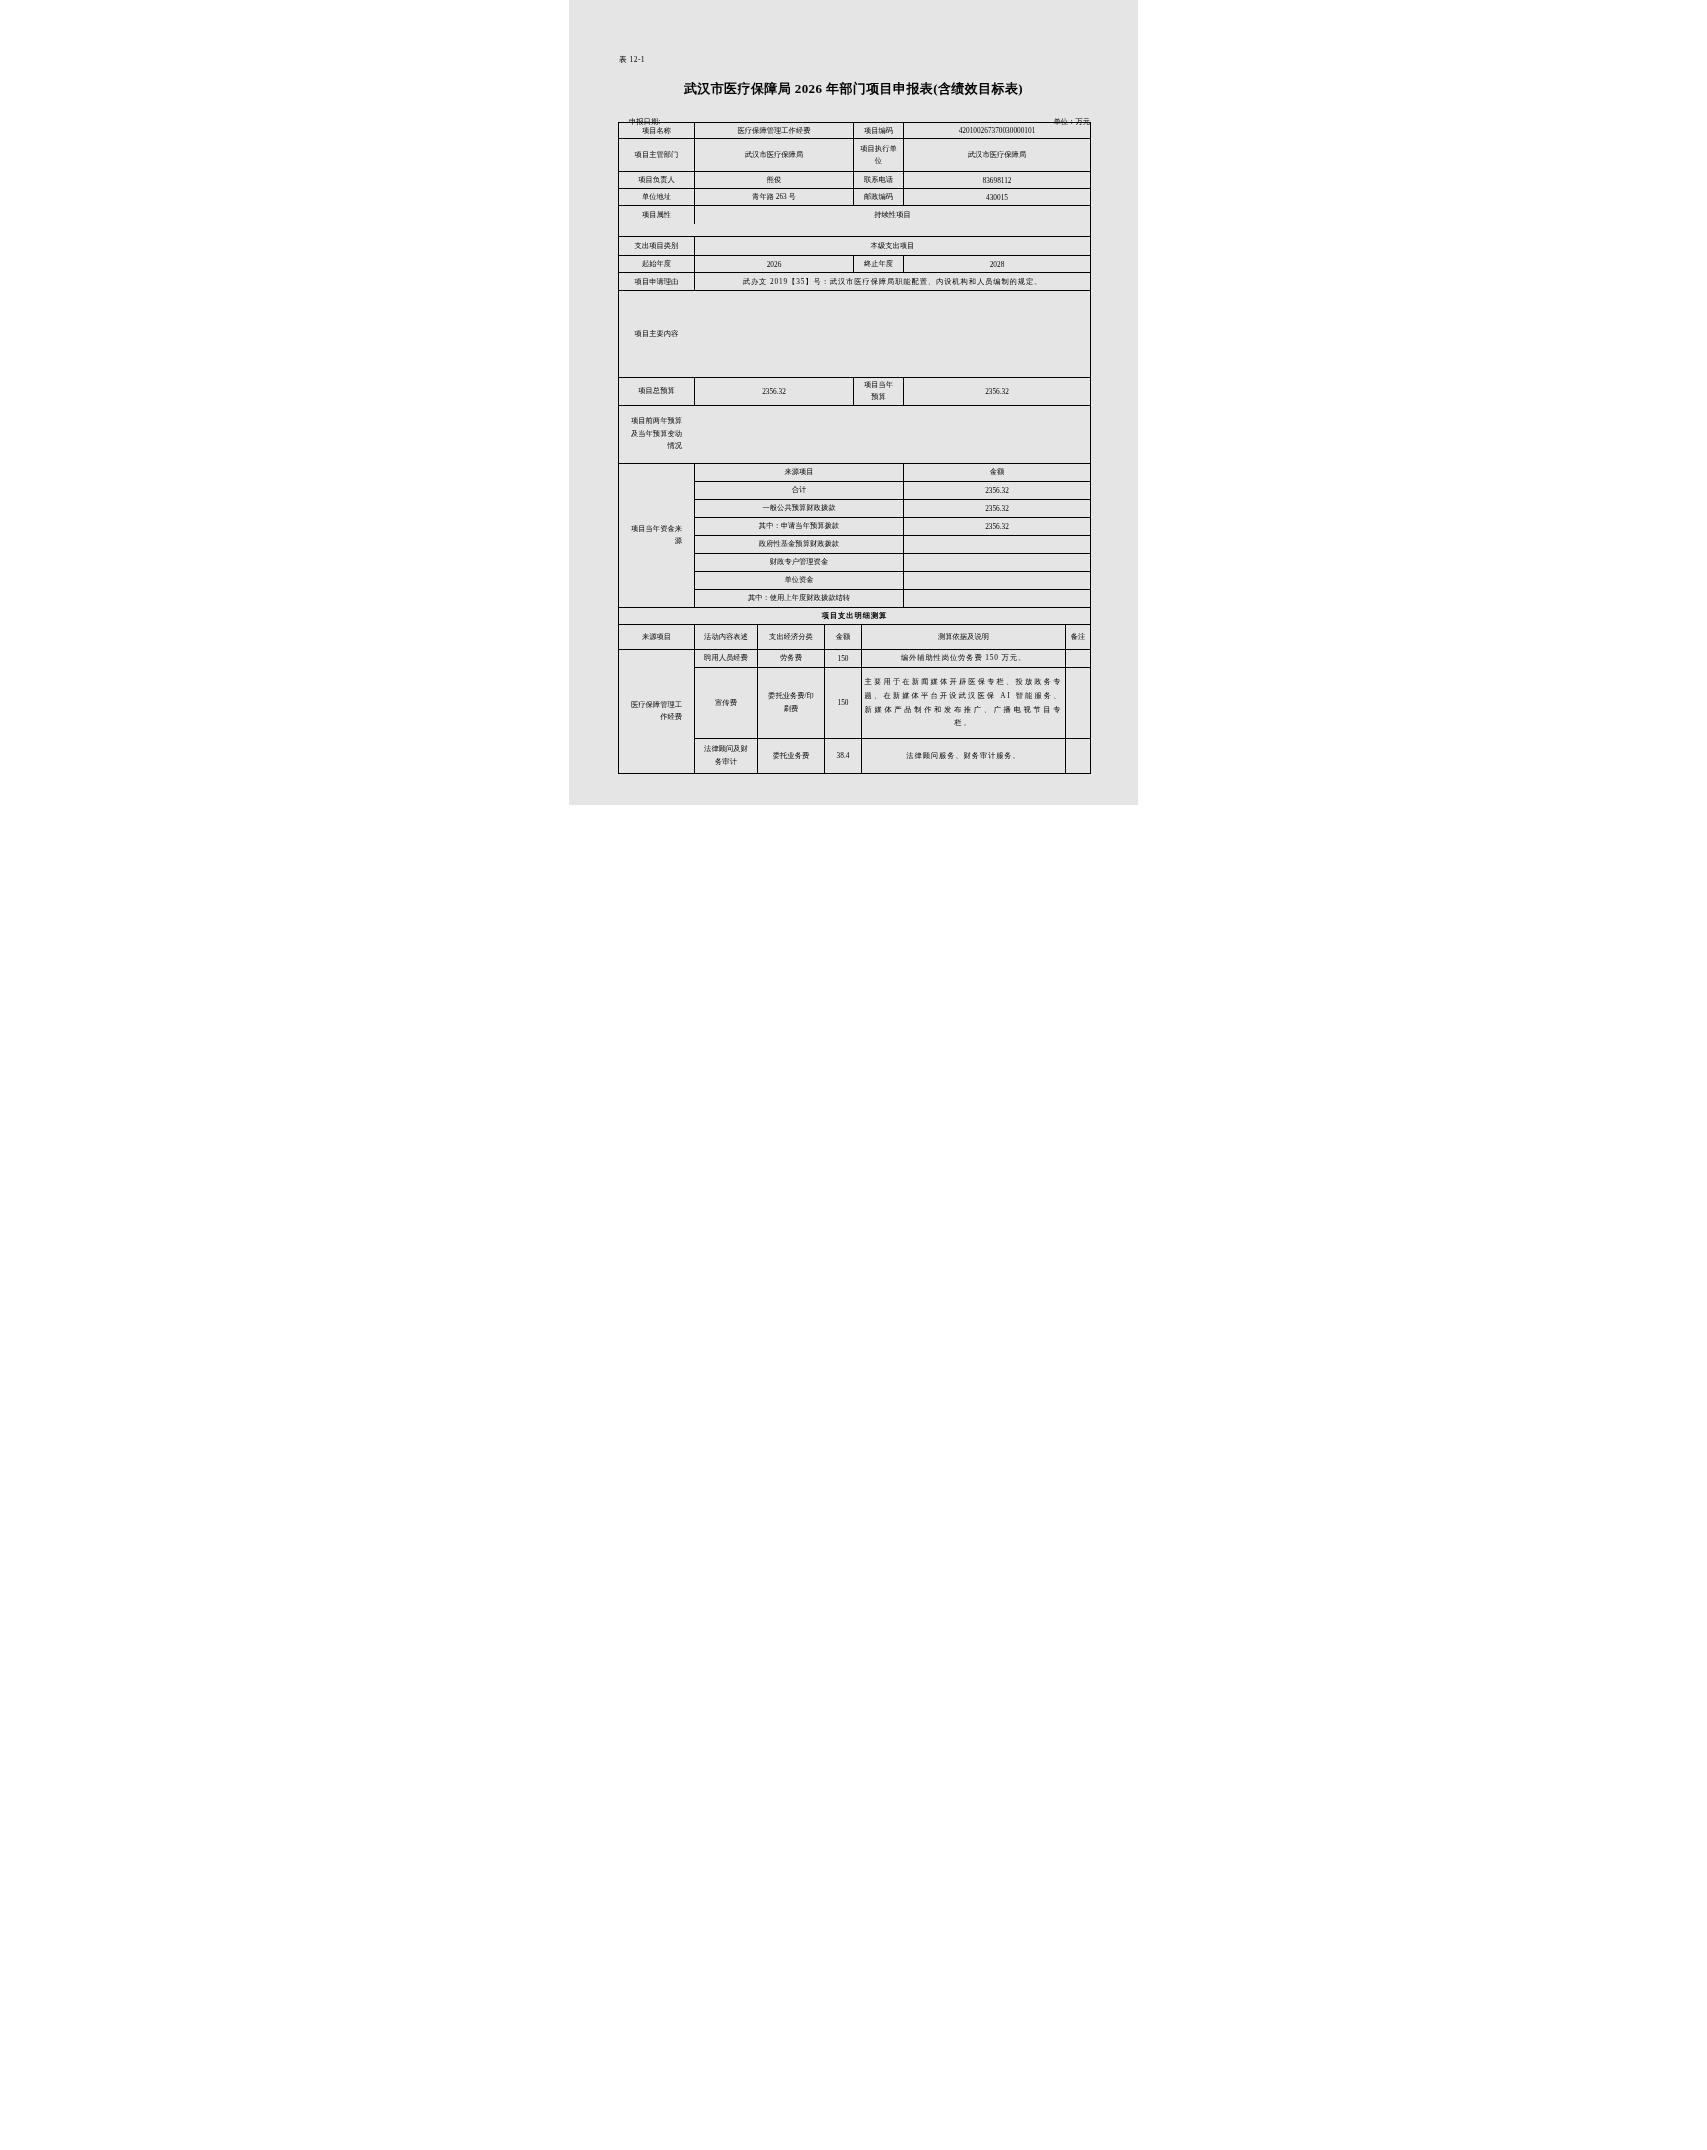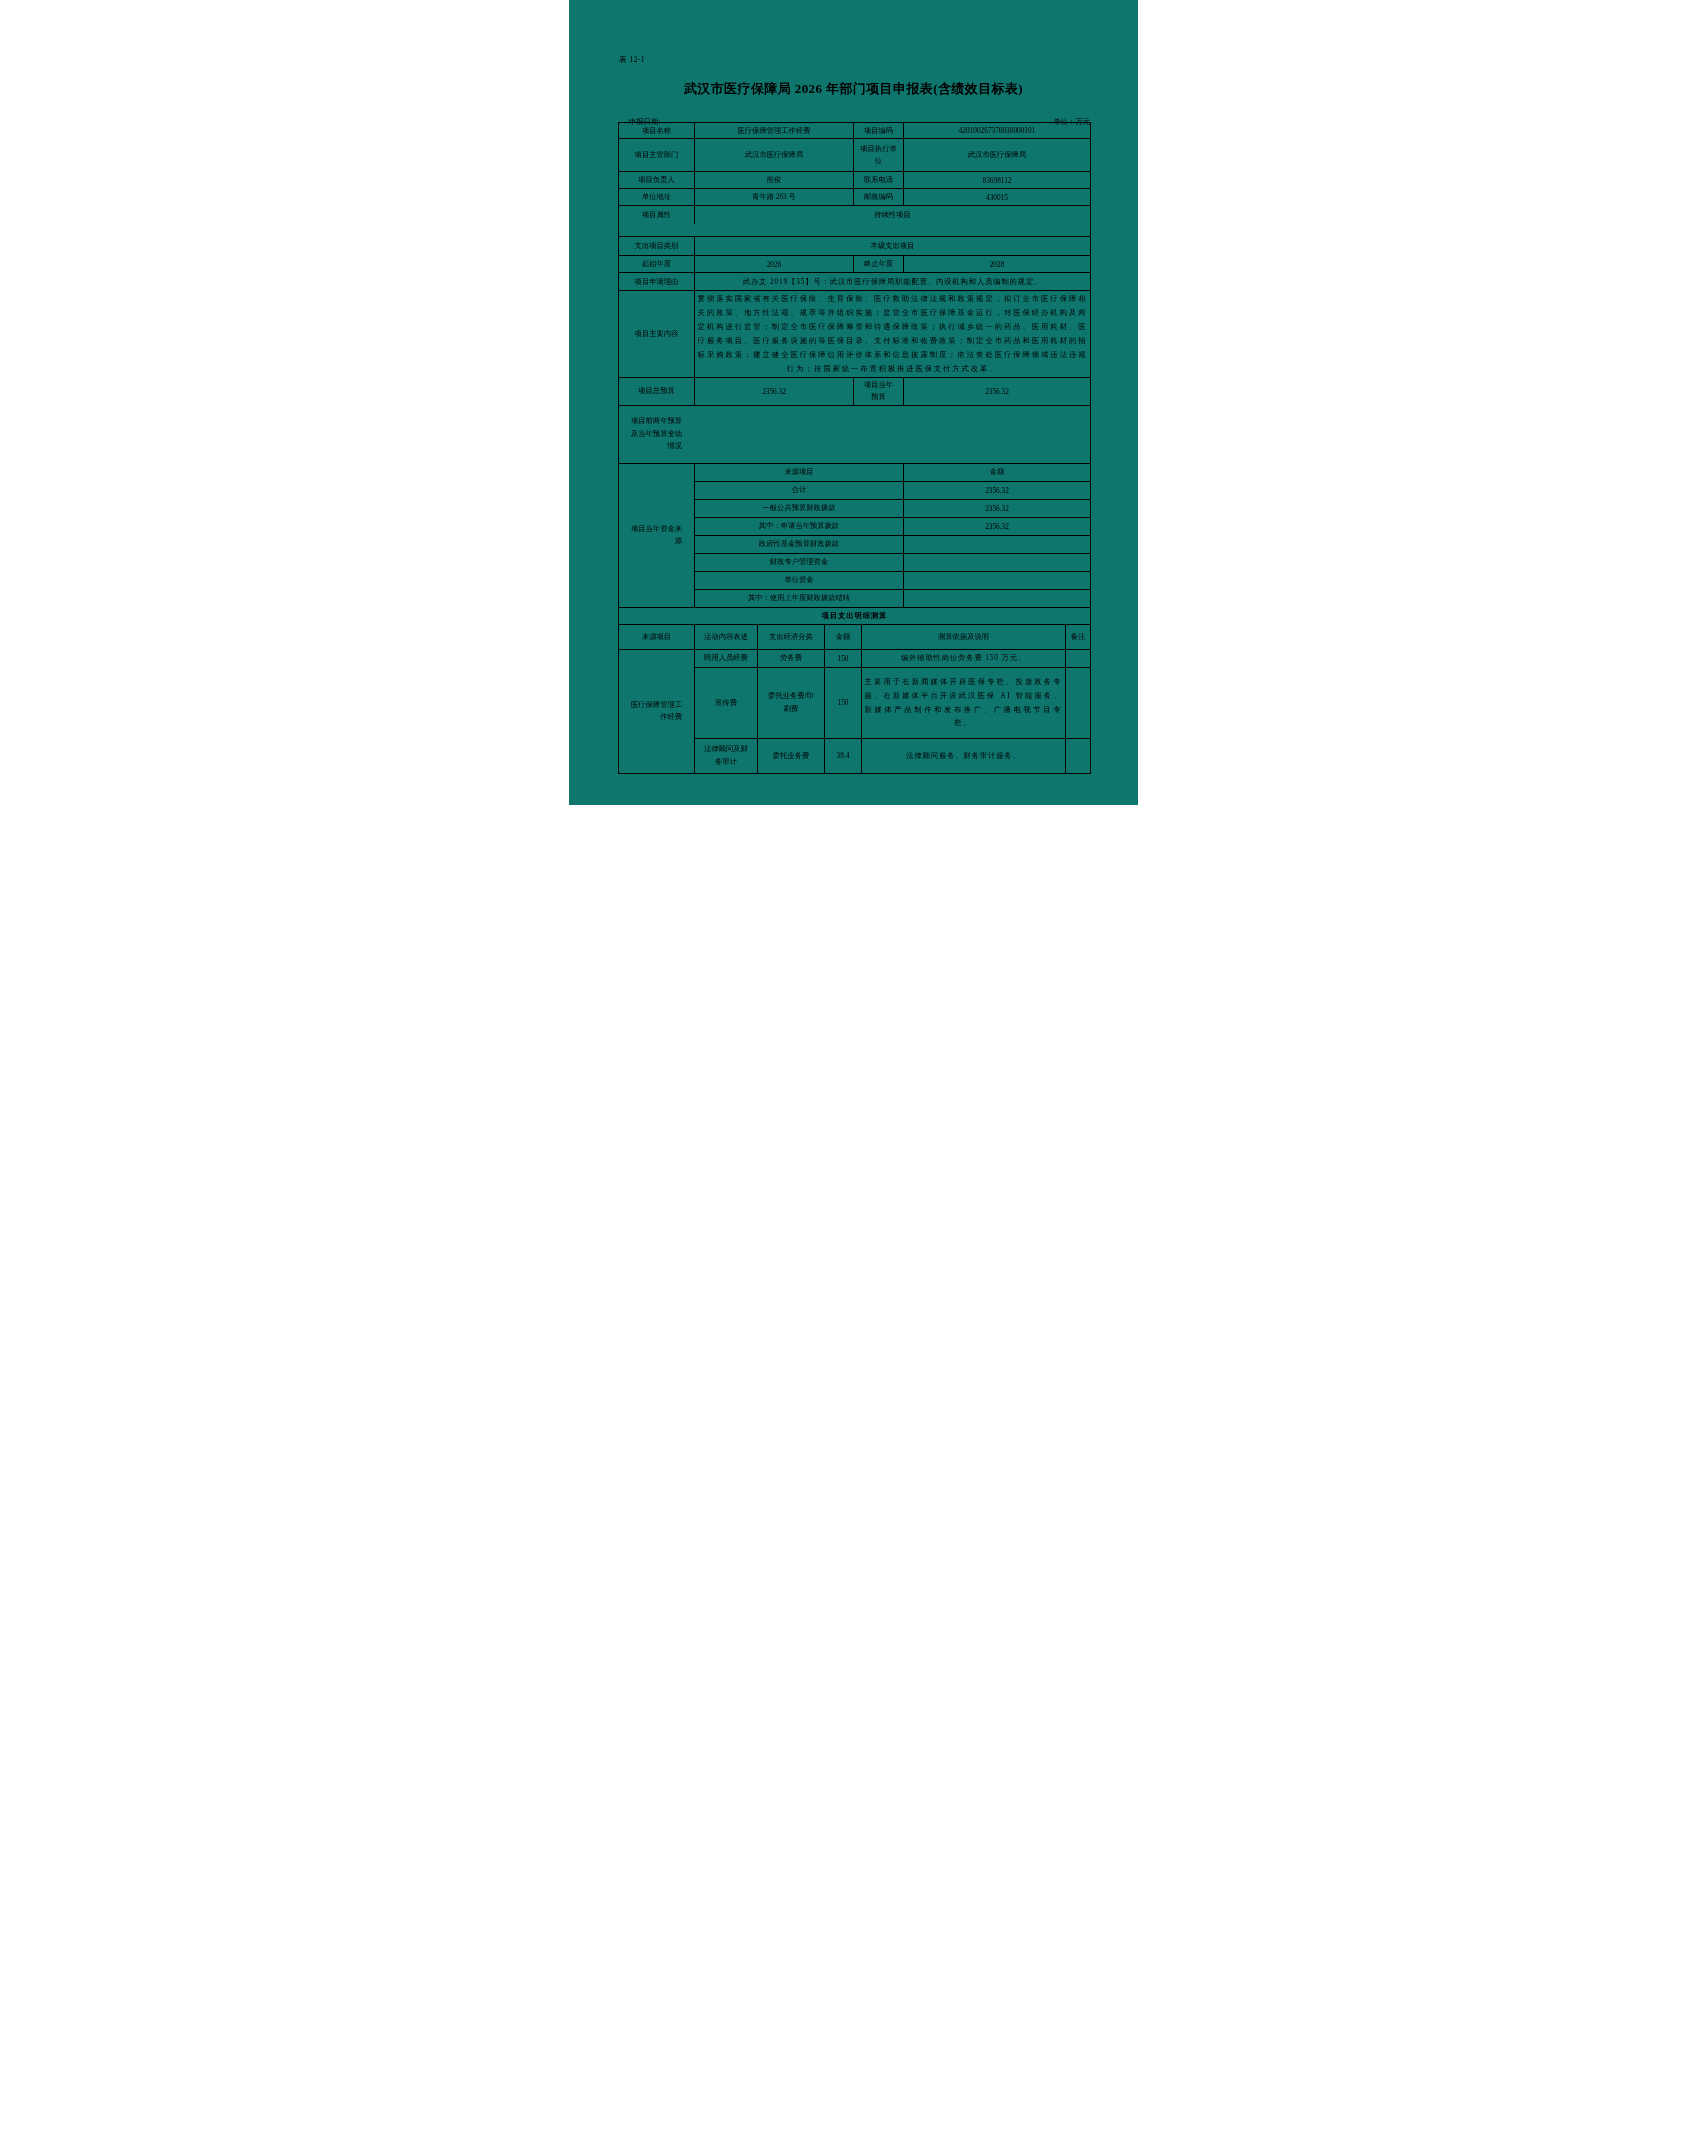--- a/index.html
+++ b/index.html
@@ -1,20 +1,20 @@
 <!DOCTYPE html>
 <html style="font-size:6.9px"><head>
 <meta charset="utf-8">
 <style>
   html,body{margin:0;padding:0;background:#ffffff;}
   .page{
     position:relative;
     width:569px;height:805px;
     margin:0 auto;
-    background:#0f766e;
+    background:#e5e5e5;
     color:#000;
     font-family:"Liberation Serif","DejaVu Serif",serif;
   }
   .tbl-label{
     position:absolute;left:50px;top:55px;
     font-size:7.7px;letter-spacing:0.4px;
   }
   .doc-title{
     position:absolute;top:80px;left:0;right:0;
     text-align:center;font-size:13px;font-weight:bold;letter-spacing:0.4px;
@@ -147,23 +147,20 @@
 
     <div class="trow h-r8">
       <div class="cell nb w-a">项目申请理由</div>
       <div class="cell w-merged para">
         <span class="para-inner tight">武办文 2019【35】号：武汉市医疗保障局职能配置、内设机构和人员编制的规定。</span>
       </div>
     </div>
 
     <div class="trow h-r9">
       <div class="cell nb w-a">项目主要内容</div>
-      <div class="cell w-merged para">
-        <span class="para-inner">贯彻落实国家省有关医疗保险、生育保险、医疗救助法律法规和政策规定，拟订全市医疗保障相关的政策、地方性法规、规章等并组织实施；监管全市医疗保障基金运行，对医保经办机构及两定机构进行监管；制定全市医疗保障筹资和待遇保障政策；执行城乡统一的药品、医用耗材、医疗服务项目、医疗服务设施的等医保目录、支付标准和收费政策；制定全市药品和医用耗材的招标采购政策；建立健全医疗保障信用评价体系和信息披露制度；依法查处医疗保障领域违法违规行为；按国家统一布置积极推进医保支付方式改革。</span>
-      </div>
     </div>
 
     <div class="trow h-r10">
       <div class="cell nb w-a">项目总预算</div>
       <div class="cell w-b">2356.32</div>
       <div class="cell w-c wrap2">项目当年
 预算</div>
       <div class="cell w-d">2356.32</div>
     </div>
 

